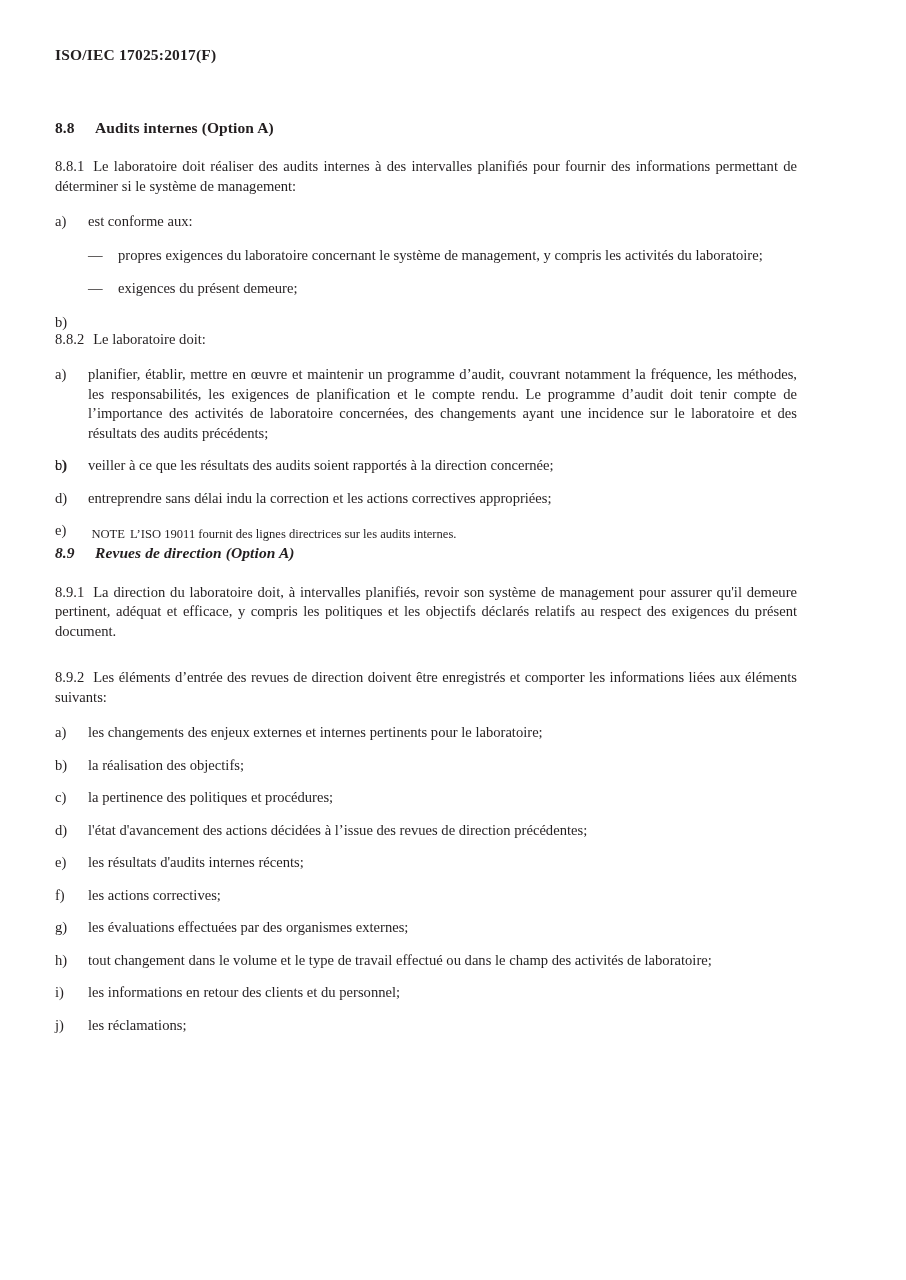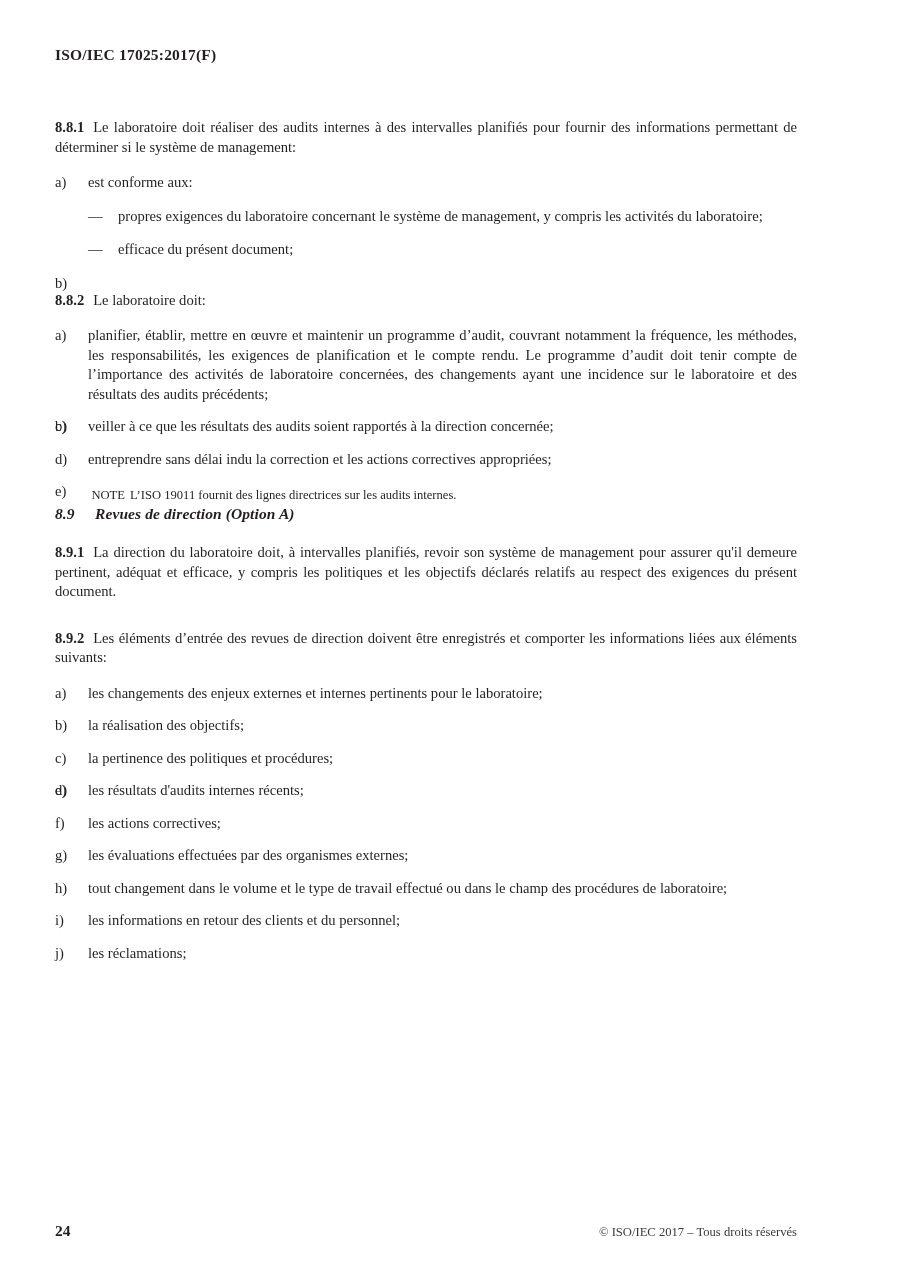--- a/index.html
+++ b/index.html
@@ -56,21 +56,21 @@
   .gap-before-title { margin-top: 26px; font-style: italic; }
 
   p.para {
     font-size: 14.6px;
     line-height: 19.5px;
     margin: 0 0 16px 0;
     text-align: justify;
     text-justify: inter-word;
   }
   p.para .lead {
-    font-weight: bold;
+    font-weight: normal;
   }
   p.para .lead-space {
     display: inline-block;
     width: 9px;
   }
 
   
   ul.alpha-list {
     list-style: none;
     margin: 0 0 0 0;
@@ -157,40 +157,43 @@
 </style>
 </head>
 <body>
 
 <div class="page">
 
   <div class="doc-header">ISO/IEC 17025:2017(F)</div>
 
   <div class="content">
 
+    <h2 class="clause-title">
+      <span class="num">8.8</span><span>Audits internes (Option A)</span>
+    </h2>
 
     <p class="para">
       <span class="lead">8.8.1</span><span class="lead-space"></span><span>Le laboratoire doit réaliser des audits internes à des intervalles planifiés pour fournir des informations permettant de déterminer si le système de management:</span>
     </p>
 
     <ul class="alpha-list">
       <li>
         <span class="marker">a)</span>
         <span>est conforme aux:</span>
       </li>
     </ul>
 
     <ul class="dash-list">
       <li>
         <span class="marker">—</span>
         <span>propres exigences du laboratoire concernant le système de management, y compris les activités du laboratoire;</span>
       </li>
       <li>
         <span class="marker">—</span>
-        <span>efficace du présent document;</span>
+        <span>exigences du présent demeure;</span>
       </li>
     </ul>
 
     <ul class="alpha-list">
       <li>
         <span class="marker">b)</span>
       </li>
     </ul>
 
     <div class="block-gap-md"></div>
@@ -247,47 +250,44 @@
       <li>
         <span class="marker">b)</span>
         <span>la réalisation des objectifs;</span>
       </li>
       <li>
         <span class="marker">c)</span>
         <span>la pertinence des politiques et procédures;</span>
       </li>
       <li>
         <span class="marker">d)</span>
+        <span>l'état d'avancement des actions décidées à l’issue des revues de direction précédentes;</span>
       </li>
       <li>
         <span class="marker">e)</span>
         <span>les résultats d'audits internes récents;</span>
       </li>
       <li>
         <span class="marker">f)</span>
         <span>les actions correctives;</span>
       </li>
       <li>
         <span class="marker">g)</span>
         <span>les évaluations effectuées par des organismes externes;</span>
       </li>
       <li>
         <span class="marker">h)</span>
-        <span>tout changement dans le volume et le type de travail effectué ou dans le champ des procédures de laboratoire;</span>
+        <span>tout changement dans le volume et le type de travail effectué ou dans le champ des activités de laboratoire;</span>
       </li>
       <li>
         <span class="marker">i)</span>
         <span>les informations en retour des clients et du personnel;</span>
       </li>
       <li>
         <span class="marker">j)</span>
         <span>les réclamations;</span>
       </li>
     </ul>
 
   </div>
 
-  <div class="footer">
-    <span class="page-number">24</span>
-    <span class="copyright">© ISO/IEC 2017 – Tous droits réservés</span>
-  </div>
 
 </div>
 
 </body></html>

